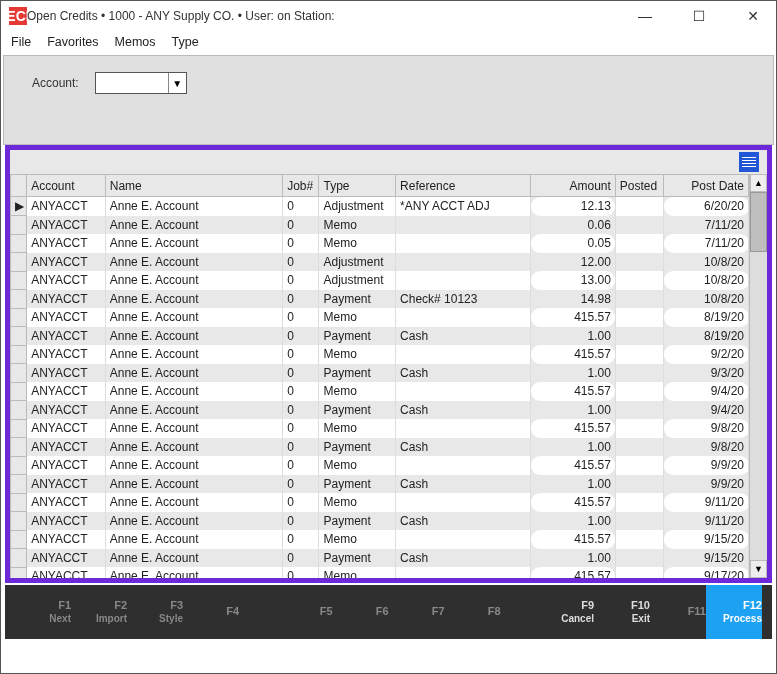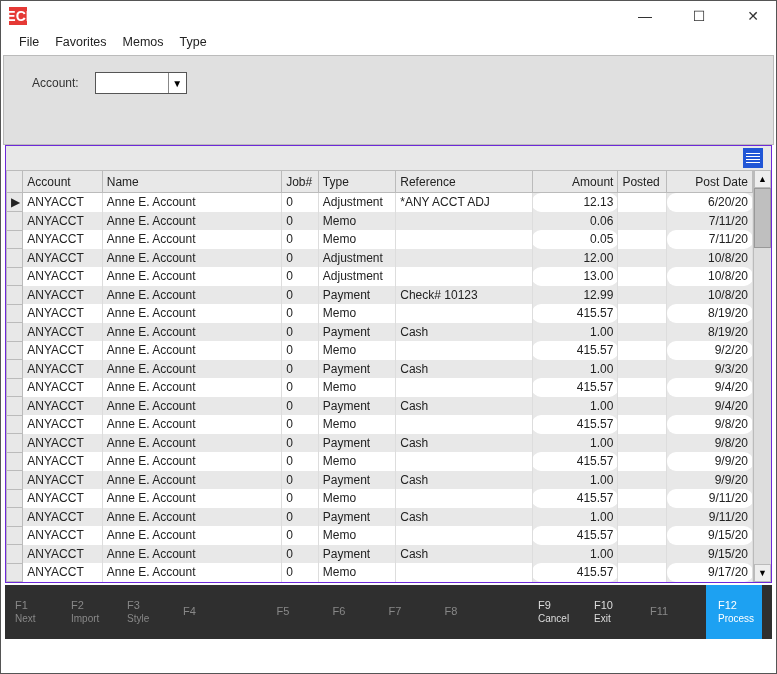--- a/index.html
+++ b/index.html
@@ -2,57 +2,58 @@
 <html><head>
 <meta charset="utf-8">
 <style>
   * { box-sizing: border-box; margin: 0; padding: 0; font-family: 'Segoe UI', Tahoma, sans-serif; }
   body { background: #fff; width: 777px; height: 674px; overflow: hidden; border: 1px solid #555; }
   .titlebar { display: flex; align-items: center; height: 30px; padding: 0 8px; background: #fff; }
   .titlebar .eci { width: 18px; height: 18px; background: #e53935; color: #fff; font-size: 14px; font-weight: bold; display: flex; align-items: center; justify-content: center; }
   .titlebar .title { font-size: 12px; color: #333; }
   .winbtns { margin-left: auto; display: flex; gap: 24px; font-size: 14px; color: #333; }
   .winbtn { width: 30px; text-align: center; cursor: pointer; }
-  .menubar { display: flex; gap: 16px; padding: 4px 18px 6px; font-size: 12.5px; color: #222; border-bottom: 0; }
+  .menubar { display: flex; gap: 16px; padding: 4px 10px 6px; font-size: 12.5px; color: #222; border-bottom: 0; }
   .menubar span { cursor: pointer; }
   .toolbar-area { background: #e0e0e0; padding: 10px 10px 50px 10px; border: 1px solid #bbb; margin: 0 2px; }
   .acct-row { display: flex; align-items: center; gap: 16px; margin-left: 18px; margin-top: 6px; }
   .acct-label { font-size: 12px; color: #333; }
   .acct-select { width: 92px; height: 22px; border: 1px solid #555; background: #fff; display: flex; align-items: center; }
   .acct-select .caret { margin-left: auto; width: 18px; height: 100%; border-left: 1px solid #888; display:flex; align-items:center; justify-content:center; font-size:10px; }
   .list-icon { margin-left: auto; width: 20px; height: 20px; background: #2156d6; display: flex; flex-direction: column; justify-content: space-evenly; padding: 3px; margin-right: 4px; cursor:pointer; }
   .list-icon span { height: 1px; background: #fff; }
-  .grid-wrap { margin: 0 4px; border: 1px solid #6d28d9; height: 438px; background:#e8e8e8; display:flex; flex-direction:column; }
+  .grid-wrap { margin: 0 4px; border: 5px solid #6d28d9; height: 438px; background:#e8e8e8; display:flex; flex-direction:column; }
   .grid-toprow { display:flex; justify-content:flex-end; padding:2px 4px 2px 0; }
   .grid-body { flex:1; display:flex; overflow:hidden; }
   .grid-table { flex:1; overflow:hidden; }
   table { border-collapse: collapse; width: 100%; font-size: 12px; table-layout: fixed; }
   th { background: #e8e8e8; font-weight: normal; text-align: left; padding: 3px 4px; border: 1px solid #bbb; height: 22px; color:#222; }
   th.right, td.right { text-align: right; border-radius: 9px; }
   td { background: #fff; padding: 2px 4px; border-right: 1px solid #ddd; height: 18.5px; white-space: nowrap; overflow: hidden; color:#222; }
   tr.alt td { background: #e8e8e8; }
   .rowhdr { width: 16px; background: #e8e8e8 !important; border:1px solid #bbb; }
   .scrollbar { width: 18px; background:#e8e8e8; border-left:1px solid #bbb; display:flex; flex-direction:column; }
   .sb-btn { height:18px; border:1px solid #bbb; background:#eee; display:flex;align-items:center;justify-content:center;font-size:9px; cursor:pointer;}
   .sb-track { flex:1; background:#ddd; position:relative; }
   .sb-thumb { position:absolute; top:0; left:0; right:0; height:60px; background:#bfbfbf; border:1px solid #999; }
   .fkeys { background: #2f2f2f; height: 54px; display: flex; align-items: center; padding: 0 10px; margin:2px 4px 4px; }
-  .fkey { width: 56px; text-align: left; color: #888; font-size: 10.5px; line-height: 1.2; cursor:pointer; }
+  .fkey { width: 56px; text-align: right; color: #888; font-size: 10.5px; line-height: 1.2; cursor:pointer;font-weight:bold; }
   .fkey.enabled { color: #ddd; }
   .fkey.primary { background: #1da1f2; color: #fff; height: 100%; display:flex; flex-direction:column; justify-content:center; width:56px;padding-left:12px; }
   .fkey .main { font-size: 11px; }
   .fkey .sub { font-size: 10px; }
   .fk-gap { flex:1; }
   col.sel{width:16px}col.acct{width:78px}col.name{width:176px}col.job{width:36px}col.type{width:76px}col.ref{width:134px}col.amt{width:84px}col.post{width:48px}col.pd{width:84px}
 </style>
 </head>
 <body>
 
 <div class="titlebar">
   <div class="eci">ECI</div>
+  <div class="title">Open Credits  •  1000 - ANY Supply CO.  •  User:            on Station:</div>
   <div class="winbtns">
     <div class="winbtn">—</div>
     <div class="winbtn">☐</div>
     <div class="winbtn">✕</div>
   </div>
 </div>
 
 <div class="menubar">
   <span>File</span>
   <span>Favorites</span>
@@ -161,21 +162,21 @@
               <td></td>
               <td class="right">10/8/20</td>
             </tr>
             <tr class="alt">
               <td class="rowhdr"></td>
               <td>ANYACCT</td>
               <td>Anne E. Account</td>
               <td>0</td>
               <td>Payment</td>
               <td>Check# 10123</td>
-              <td class="right">12.99</td>
+              <td class="right">14.98</td>
               <td></td>
               <td class="right">10/8/20</td>
             </tr>
             <tr>
               <td class="rowhdr"></td>
               <td>ANYACCT</td>
               <td>Anne E. Account</td>
               <td>0</td>
               <td>Memo</td>
               <td></td>

